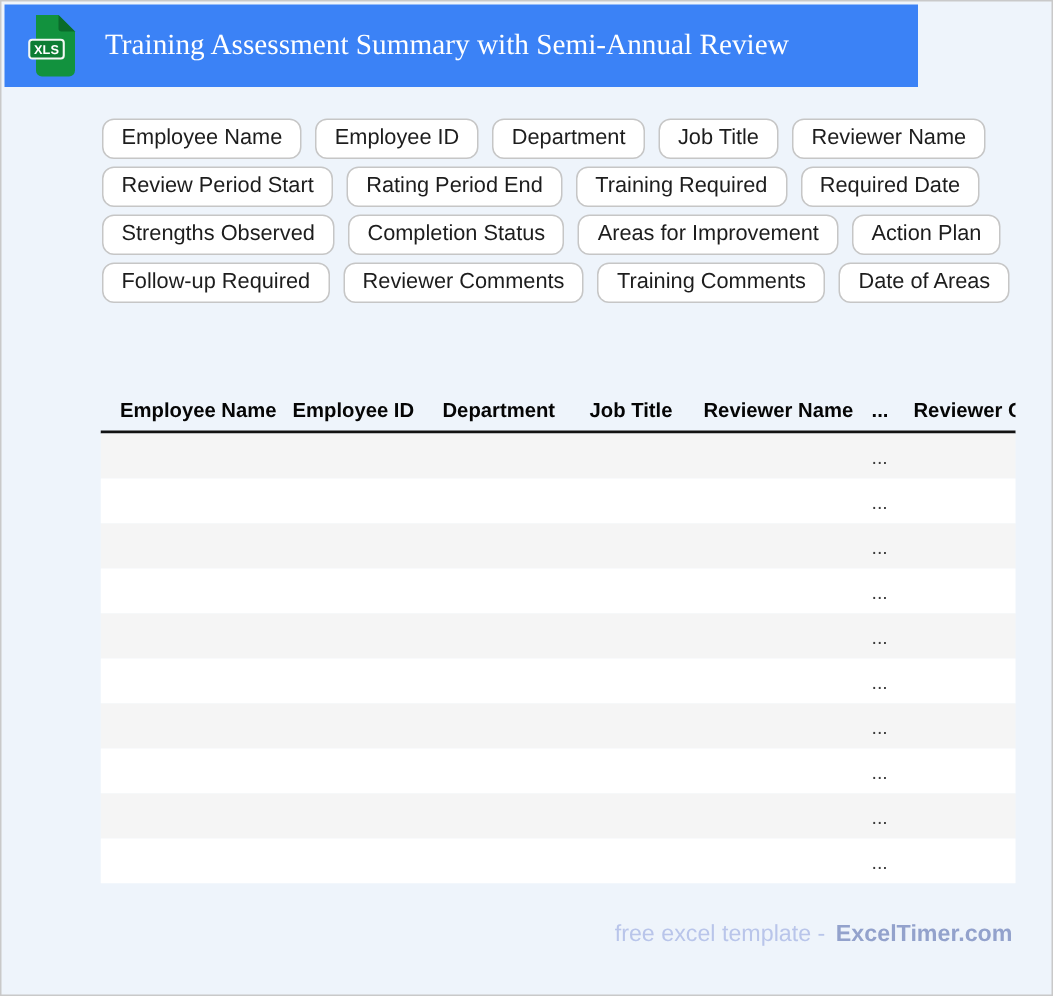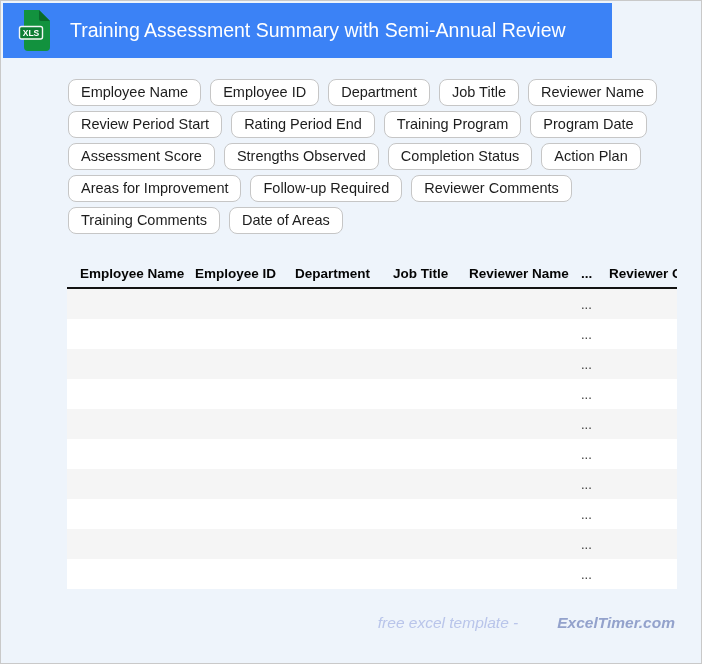--- a/index.html
+++ b/index.html
@@ -23,20 +23,21 @@
     background:#3b82f6;
     display:flex;align-items:center;
   }
   .xls-icon{margin-left:15px;flex:0 0 auto;display:block;}
   .page-title{
     margin-left:19px;
     color:#ffffff;
     font-size:19.5px;
     font-weight:400;
     white-space:nowrap;
+    font-family:Liberation Serif, serif;
   }
   
   .chips{
     position:absolute;left:67px;top:78px;
     width:645px;
     display:flex;flex-wrap:wrap;
     column-gap:9px;row-gap:5px;
   }
   .chip{
     box-sizing:border-box;
@@ -82,24 +83,23 @@
   .tcell:nth-child(5){width:112px;}
   .tcell:nth-child(6){width:28px;}
   .tcell:nth-child(7){width:220px;}
   .tbody .tcell{color:#3a3a3a;font-size:13px;}
   
   .footer{
     position:absolute;
     right:26px;top:613px;
     display:flex;align-items:baseline;gap:7px;
     font-size:15.5px;
-    font-style:italic;
   }
   .footer-prefix{color:#b9c5ea;font-weight:400;}
-  .footer-brand{color:#93a2cc;font-weight:bold;text-decoration:none;cursor:pointer;margin-left:32px;}
+  .footer-brand{color:#93a2cc;font-weight:bold;text-decoration:none;cursor:pointer;}
 </style>
 </head>
 <body>
 
 <div class="page">
 
   <div class="titlebar">
     <svg class="xls-icon" width="33" height="43" viewBox="0 0 33 43">
       <path d="M6 1 h15 l11 11 v26 a4 4 0 0 1 -4 4 H10 a4 4 0 0 1 -4 -4 z" fill="#12923e"></path>
       <path d="M21 1 l11 11 h-9 a2 2 0 0 1 -2 -2 z" fill="#0a6b2b"></path>
@@ -110,27 +110,26 @@
   </div>
 
   <div class="chips">
       <button class="chip">Employee Name</button>
       <button class="chip">Employee ID</button>
       <button class="chip">Department</button>
       <button class="chip">Job Title</button>
       <button class="chip">Reviewer Name</button>
       <button class="chip">Review Period Start</button>
       <button class="chip">Rating Period End</button>
-      <button class="chip">Training Program</button>
-      <button class="chip">Program Date</button>
-      <button class="chip">Assessment Score</button>
+      <button class="chip">Training Required</button>
+      <button class="chip">Required Date</button>
       <button class="chip">Strengths Observed</button>
       <button class="chip">Completion Status</button>
+      <button class="chip">Areas for Improvement</button>
       <button class="chip">Action Plan</button>
-      <button class="chip">Areas for Improvement</button>
       <button class="chip">Follow-up Required</button>
       <button class="chip">Reviewer Comments</button>
       <button class="chip">Training Comments</button>
       <button class="chip">Date of Areas</button>
     </div>
 
   <div class="table-wrap">
     <div class="trow thead-row">
         <div class="tcell">Employee Name</div>
         <div class="tcell">Employee ID</div>

